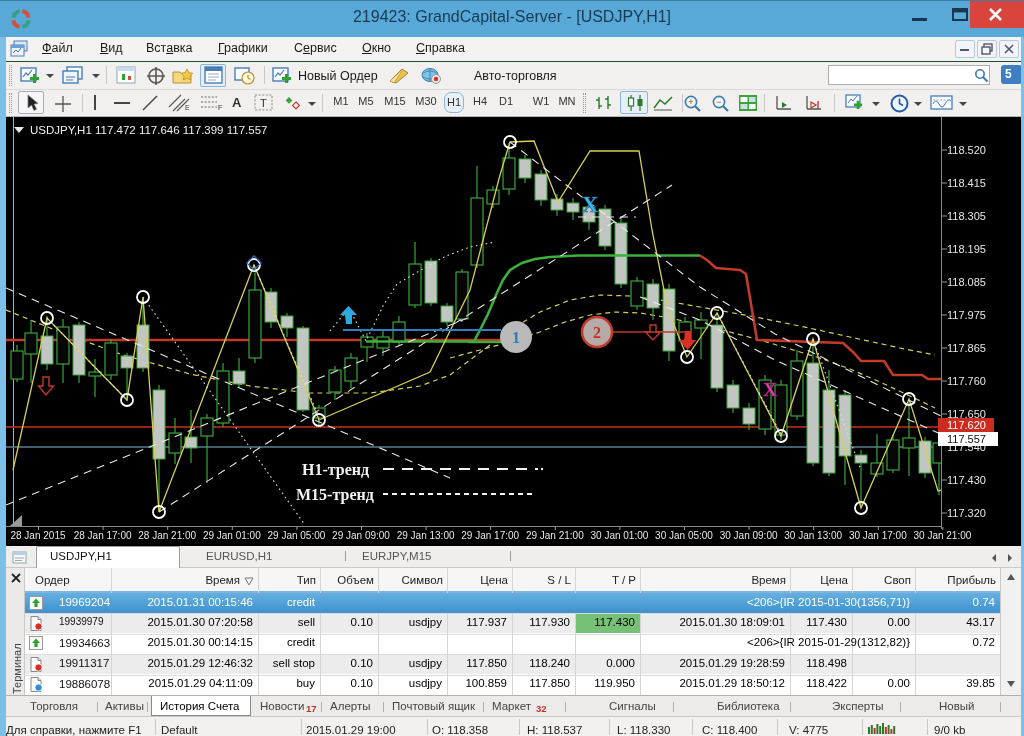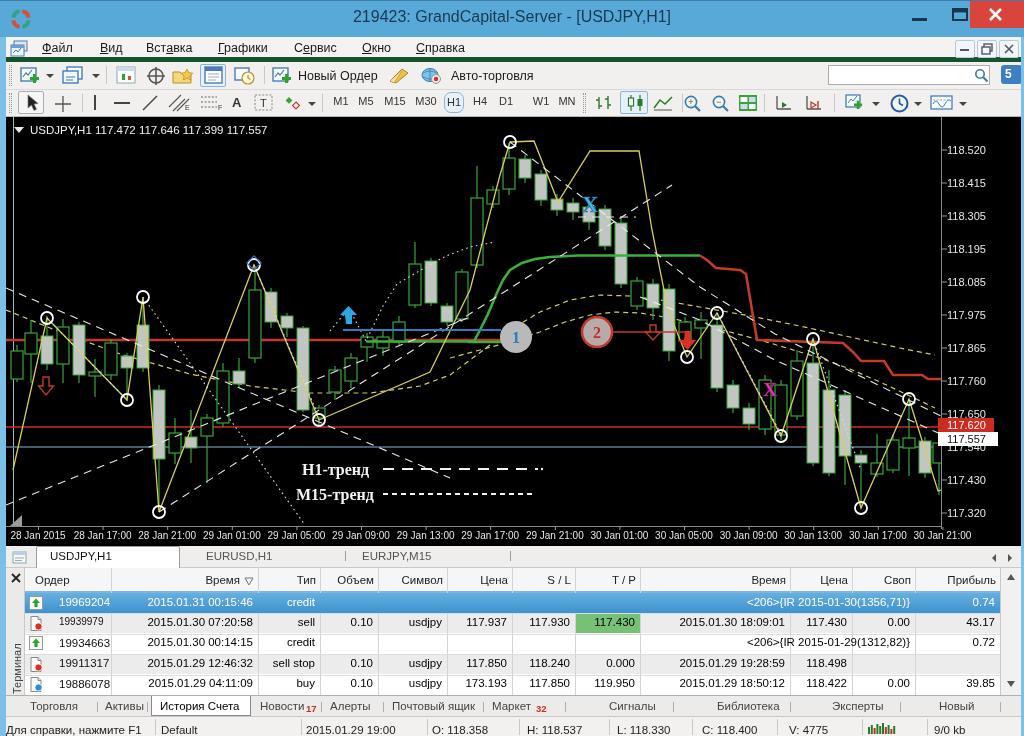--- a/index.html
+++ b/index.html
@@ -1,21 +1,21 @@
 <!DOCTYPE html>
 <html><head><meta charset="utf-8">
 <style>
 *{margin:0;padding:0;box-sizing:border-box}
 html,body{width:1024px;height:736px;overflow:hidden;font-family:"Liberation Sans",sans-serif}
 .abs{position:absolute}
 body{position:relative;background:#58a8d8}
 .titlebar{position:absolute;left:0;top:0;width:1024px;height:37px;background:#58a8d8;border-top:1px solid #3c7ca6}
 .title{position:absolute;left:0;top:7px;width:1024px;text-align:center;font-size:16px;color:#173a52}
 .wbtn{position:absolute;top:0;height:27px}
-.menubar{position:absolute;left:6px;top:37px;width:1015px;height:25px;background:#f4f3f2;border-bottom:5px solid #14532d}
+.menubar{position:absolute;left:6px;top:37px;width:1015px;height:25px;background:#f4f3f2;border-bottom:1px solid #14532d}
 .menu{position:absolute;top:4px;font-size:12.5px;color:#1a1a1a}
 .menu u{text-decoration:underline}
 .toolbar1{position:absolute;left:6px;top:62px;width:1015px;height:28px;background:#f1f0ef;border-bottom:1px solid #d9d9d9}
 .toolbar2{position:absolute;left:6px;top:90px;width:1015px;height:27px;background:#f1f0ef;border-bottom:1px solid #b7b7b7}
 .grip{position:absolute;top:3px;width:3px;bottom:3px;border-left:1px dotted #9a9a9a;border-right:1px dotted #9a9a9a}
 .tsep{position:absolute;top:4px;width:1px;height:18px;background:#c8c8c8}
 .tf{position:absolute;top:5px;font-size:11px;color:#333;text-align:center}
 .tfh{border:1px solid #8ab4d8;background:#e8f0f8;border-radius:7px}
 .chart{position:absolute;left:6px;top:117px;width:1015px;height:429px;background:#000}
 .tabs{position:absolute;left:6px;top:546px;width:1015px;height:22px;background:#efeeed;border-bottom:1px solid #c9c9c9}
@@ -136,21 +136,21 @@
 <svg class="abs" style="left:382px;top:5px" width="24" height="18" viewBox="0 0 24 18">
 <path d="M2 14 L14 2 l6 4 -12 10 z" fill="#f0c24a" stroke="#a8832a"></path>
 <path d="M2 14 l4 2 8-12" fill="#f8e0a0" stroke="#a8832a" stroke-width=".6"></path>
 </svg>
 <svg class="abs" style="left:414px;top:4px" width="22" height="20" viewBox="0 0 22 20">
 <ellipse cx="10" cy="9" rx="8" ry="6.5" fill="#7ec2e8" stroke="#3c7ca6"></ellipse>
 <path d="M3 7 q7 -4 14 0 M3 11 q7 4 14 0 M10 2.5 v13" stroke="#3c7ca6" fill="none" stroke-width=".8"></path>
 <circle cx="16" cy="13" r="4.5" fill="#e8e8e8" stroke="#999"></circle>
       <circle cx="16" cy="13" r="2.2" fill="#d93025"></circle>
 </svg>
-<div class="menu" style="left:445px;top:7px;color:#1a1a1a;font-size:12.5px">Авто-торговля</div>
+<div class="menu" style="left:468px;top:7px;color:#1a1a1a;font-size:12.5px">Авто-торговля</div>
 <div class="abs" style="left:822px;top:3px;width:162px;height:20px;background:#fff;border:1px solid #abadb3"></div>
 <svg class="abs" style="left:968px;top:6px" width="15" height="15" viewBox="0 0 15 15">
       <circle cx="6" cy="6" r="4.2" fill="none" stroke="#3c7ca6" stroke-width="1.6"></circle>
       <path d="M9.2 9.2 L13.5 13.5" stroke="#3c7ca6" stroke-width="2"></path>
     </svg>
 <div class="abs" style="left:995px;top:3px;width:21px;height:19px;background:#3d7fc1;border-radius:3px"></div>
 <div class="abs" style="left:999px;top:5px;font-size:12px;font-weight:bold;color:#fff">5</div>
 </div>
 <div class="toolbar2">
 <div class="grip" style="left:3px"></div>
@@ -613,21 +613,21 @@
 <div class="abs" style="left:441px;top:89px;width:60px;text-align:right; font-size:11.5px">117.850</div>
 <div class="abs" style="left:506px;top:89px;width:58px;text-align:right; font-size:11.5px">118.240</div>
 <div class="abs" style="left:569px;top:89px;width:60px;text-align:right; font-size:11.5px">0.000</div>
 <div class="abs" style="left:634px;top:89px;width:145px;text-align:right; font-size:11.5px">2015.01.29 19:28:59</div>
 <div class="abs" style="left:784px;top:89px;width:57px;text-align:right; font-size:11.5px">118.498</div>
 <div class="abs" style="left:53px;top:109.6px;font-size:11.5px;color:#111">19886078</div>
 <div class="abs" style="left:105px;top:109px;width:142px;text-align:right; font-size:11.5px">2015.01.29 04:11:09</div>
 <div class="abs" style="left:252px;top:109px;width:57px;text-align:right; font-size:11.5px">buy</div>
 <div class="abs" style="left:314px;top:109px;width:53px;text-align:right; font-size:11.5px">0.10</div>
 <div class="abs" style="left:372px;top:109px;width:64px;text-align:right; font-size:11.5px">usdjpy</div>
-<div class="abs" style="left:441px;top:109px;width:60px;text-align:right; font-size:11.5px">173.193</div>
+<div class="abs" style="left:441px;top:109px;width:60px;text-align:right; font-size:11.5px">100.859</div>
 <div class="abs" style="left:506px;top:109px;width:58px;text-align:right; font-size:11.5px">117.850</div>
 <div class="abs" style="left:569px;top:109px;width:60px;text-align:right; font-size:11.5px">119.950</div>
 <div class="abs" style="left:634px;top:109px;width:145px;text-align:right; font-size:11.5px">2015.01.29 18:50:12</div>
 <div class="abs" style="left:784px;top:109px;width:57px;text-align:right; font-size:11.5px">118.422</div>
 <div class="abs" style="left:846px;top:109px;width:58px;text-align:right; font-size:11.5px">0.00</div>
 <div class="abs" style="left:909px;top:109px;width:80px;text-align:right; font-size:11.5px">39.85</div>
 <div class="abs" style="left:994px;top:0;width:21px;height:127px;background:#f1f1f1;border-left:1px solid #c9c9c9"></div>
 <svg class="abs" style="left:1000px;top:5px" width="10" height="8" viewBox="0 0 10 8">
       <path d="M5 1 L9 7 H1 z" fill="#555"></path>
     </svg>

